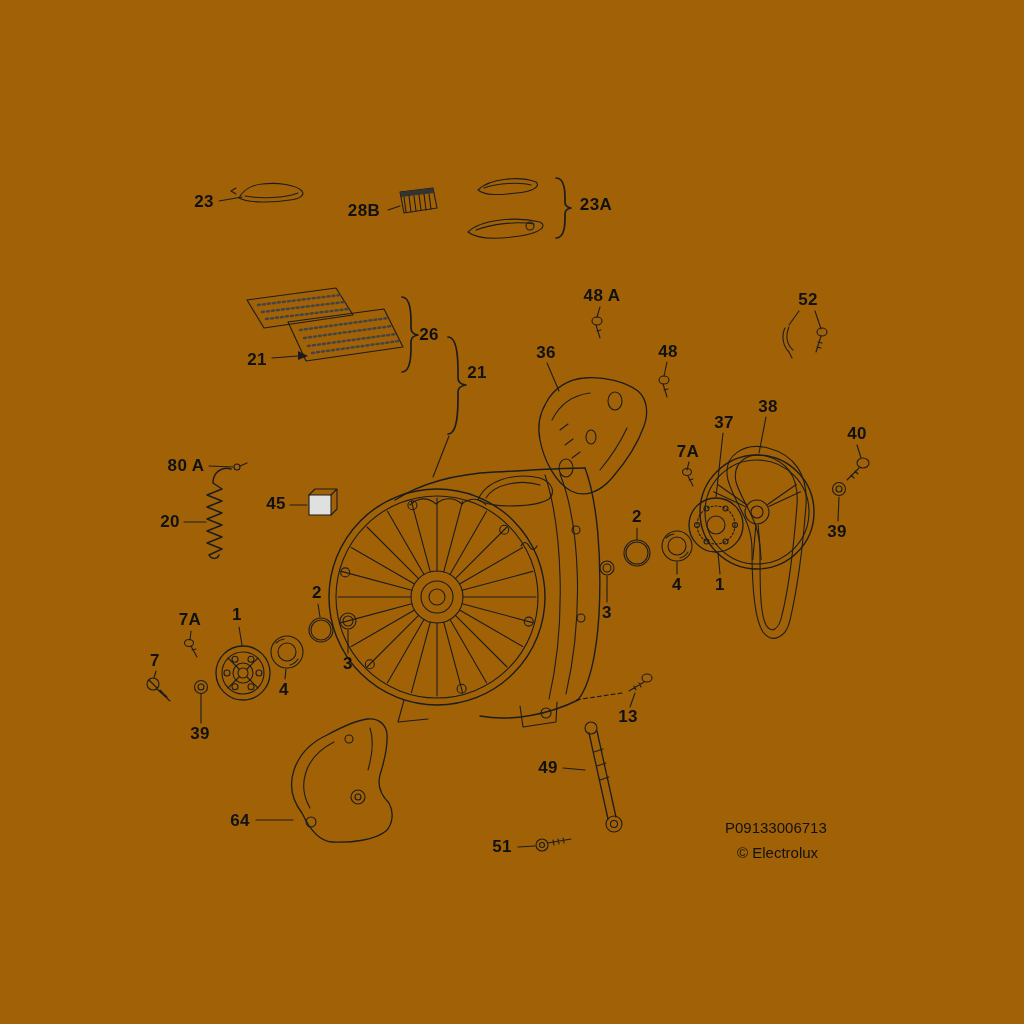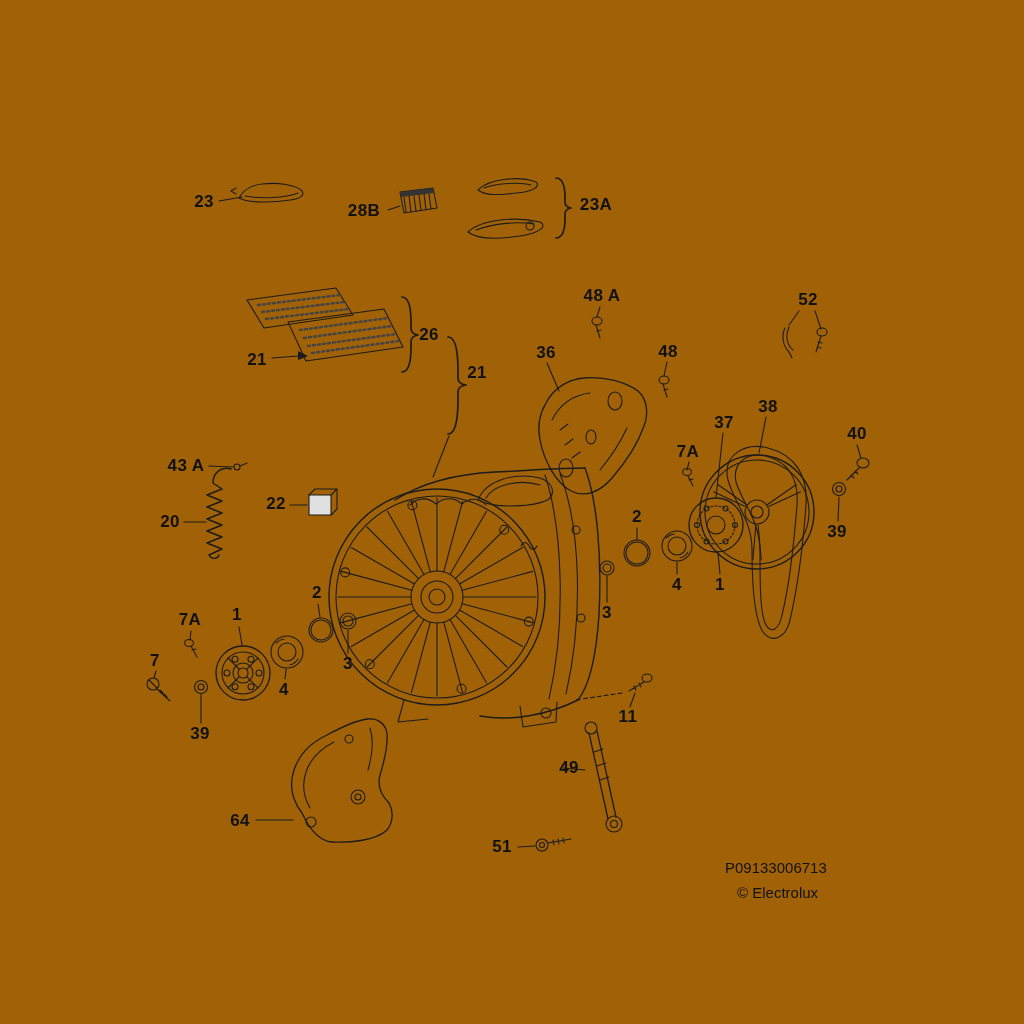--- a/index.html
+++ b/index.html
@@ -7,21 +7,21 @@
     position:relative;width:1024px;height:1024px;background:#a16207;
     font-family:"Liberation Sans",sans-serif;overflow:hidden;
   }
   svg.illustration{position:absolute;left:0;top:0;width:1024px;height:1024px}
   .lbl{
     position:absolute;transform:translate(-50%,-50%);
     font-weight:bold;font-size:17px;color:#111;
     letter-spacing:.4px;white-space:nowrap;user-select:none;
   }
   .footer-text{
-    position:absolute;font-size:15px;color:#111;white-space:nowrap;margin-top:40px;
+    position:absolute;font-size:15px;color:#111;white-space:nowrap;
   }
 </style>
 </head>
 <body>
 
 <div class="canvas">
 
   <svg class="illustration" viewBox="0 0 1024 1024" fill="none" stroke="#1c1c1c" stroke-width="1.1" stroke-linecap="round" stroke-linejoin="round">
 
     <g>
@@ -290,31 +290,31 @@
   <div class="lbl" style="left:808px;top:300px">52</div>
   <div class="lbl" style="left:724px;top:423px">37</div>
   <div class="lbl" style="left:768px;top:407px">38</div>
   <div class="lbl" style="left:857px;top:434px">40</div>
   <div class="lbl" style="left:837px;top:532px">39</div>
   <div class="lbl" style="left:688px;top:452px">7A</div>
   <div class="lbl" style="left:637px;top:517px">2</div>
   <div class="lbl" style="left:677px;top:585px">4</div>
   <div class="lbl" style="left:720px;top:585px">1</div>
   <div class="lbl" style="left:607px;top:613px">3</div>
-  <div class="lbl" style="left:186px;top:466px">43 A</div>
+  <div class="lbl" style="left:186px;top:466px">80 A</div>
   <div class="lbl" style="left:170px;top:522px">20</div>
-  <div class="lbl" style="left:276px;top:504px">22</div>
+  <div class="lbl" style="left:276px;top:504px">45</div>
   <div class="lbl" style="left:317px;top:593px">2</div>
   <div class="lbl" style="left:348px;top:664px">3</div>
   <div class="lbl" style="left:237px;top:615px">1</div>
   <div class="lbl" style="left:190px;top:620px">7A</div>
   <div class="lbl" style="left:155px;top:661px">7</div>
   <div class="lbl" style="left:284px;top:690px">4</div>
   <div class="lbl" style="left:200px;top:734px">39</div>
-  <div class="lbl" style="left:628px;top:717px">11</div>
-  <div class="lbl" style="left:569px;top:768px">49</div>
+  <div class="lbl" style="left:628px;top:717px">13</div>
+  <div class="lbl" style="left:548px;top:768px">49</div>
   <div class="lbl" style="left:240px;top:821px">64</div>
   <div class="lbl" style="left:502px;top:847px">51</div>
 
   <div class="footer-text" style="left:725px;top:819px">P09133006713</div>
   <div class="footer-text" style="left:737px;top:844px">© Electrolux</div>
 
 </div>
 
 </body></html>

